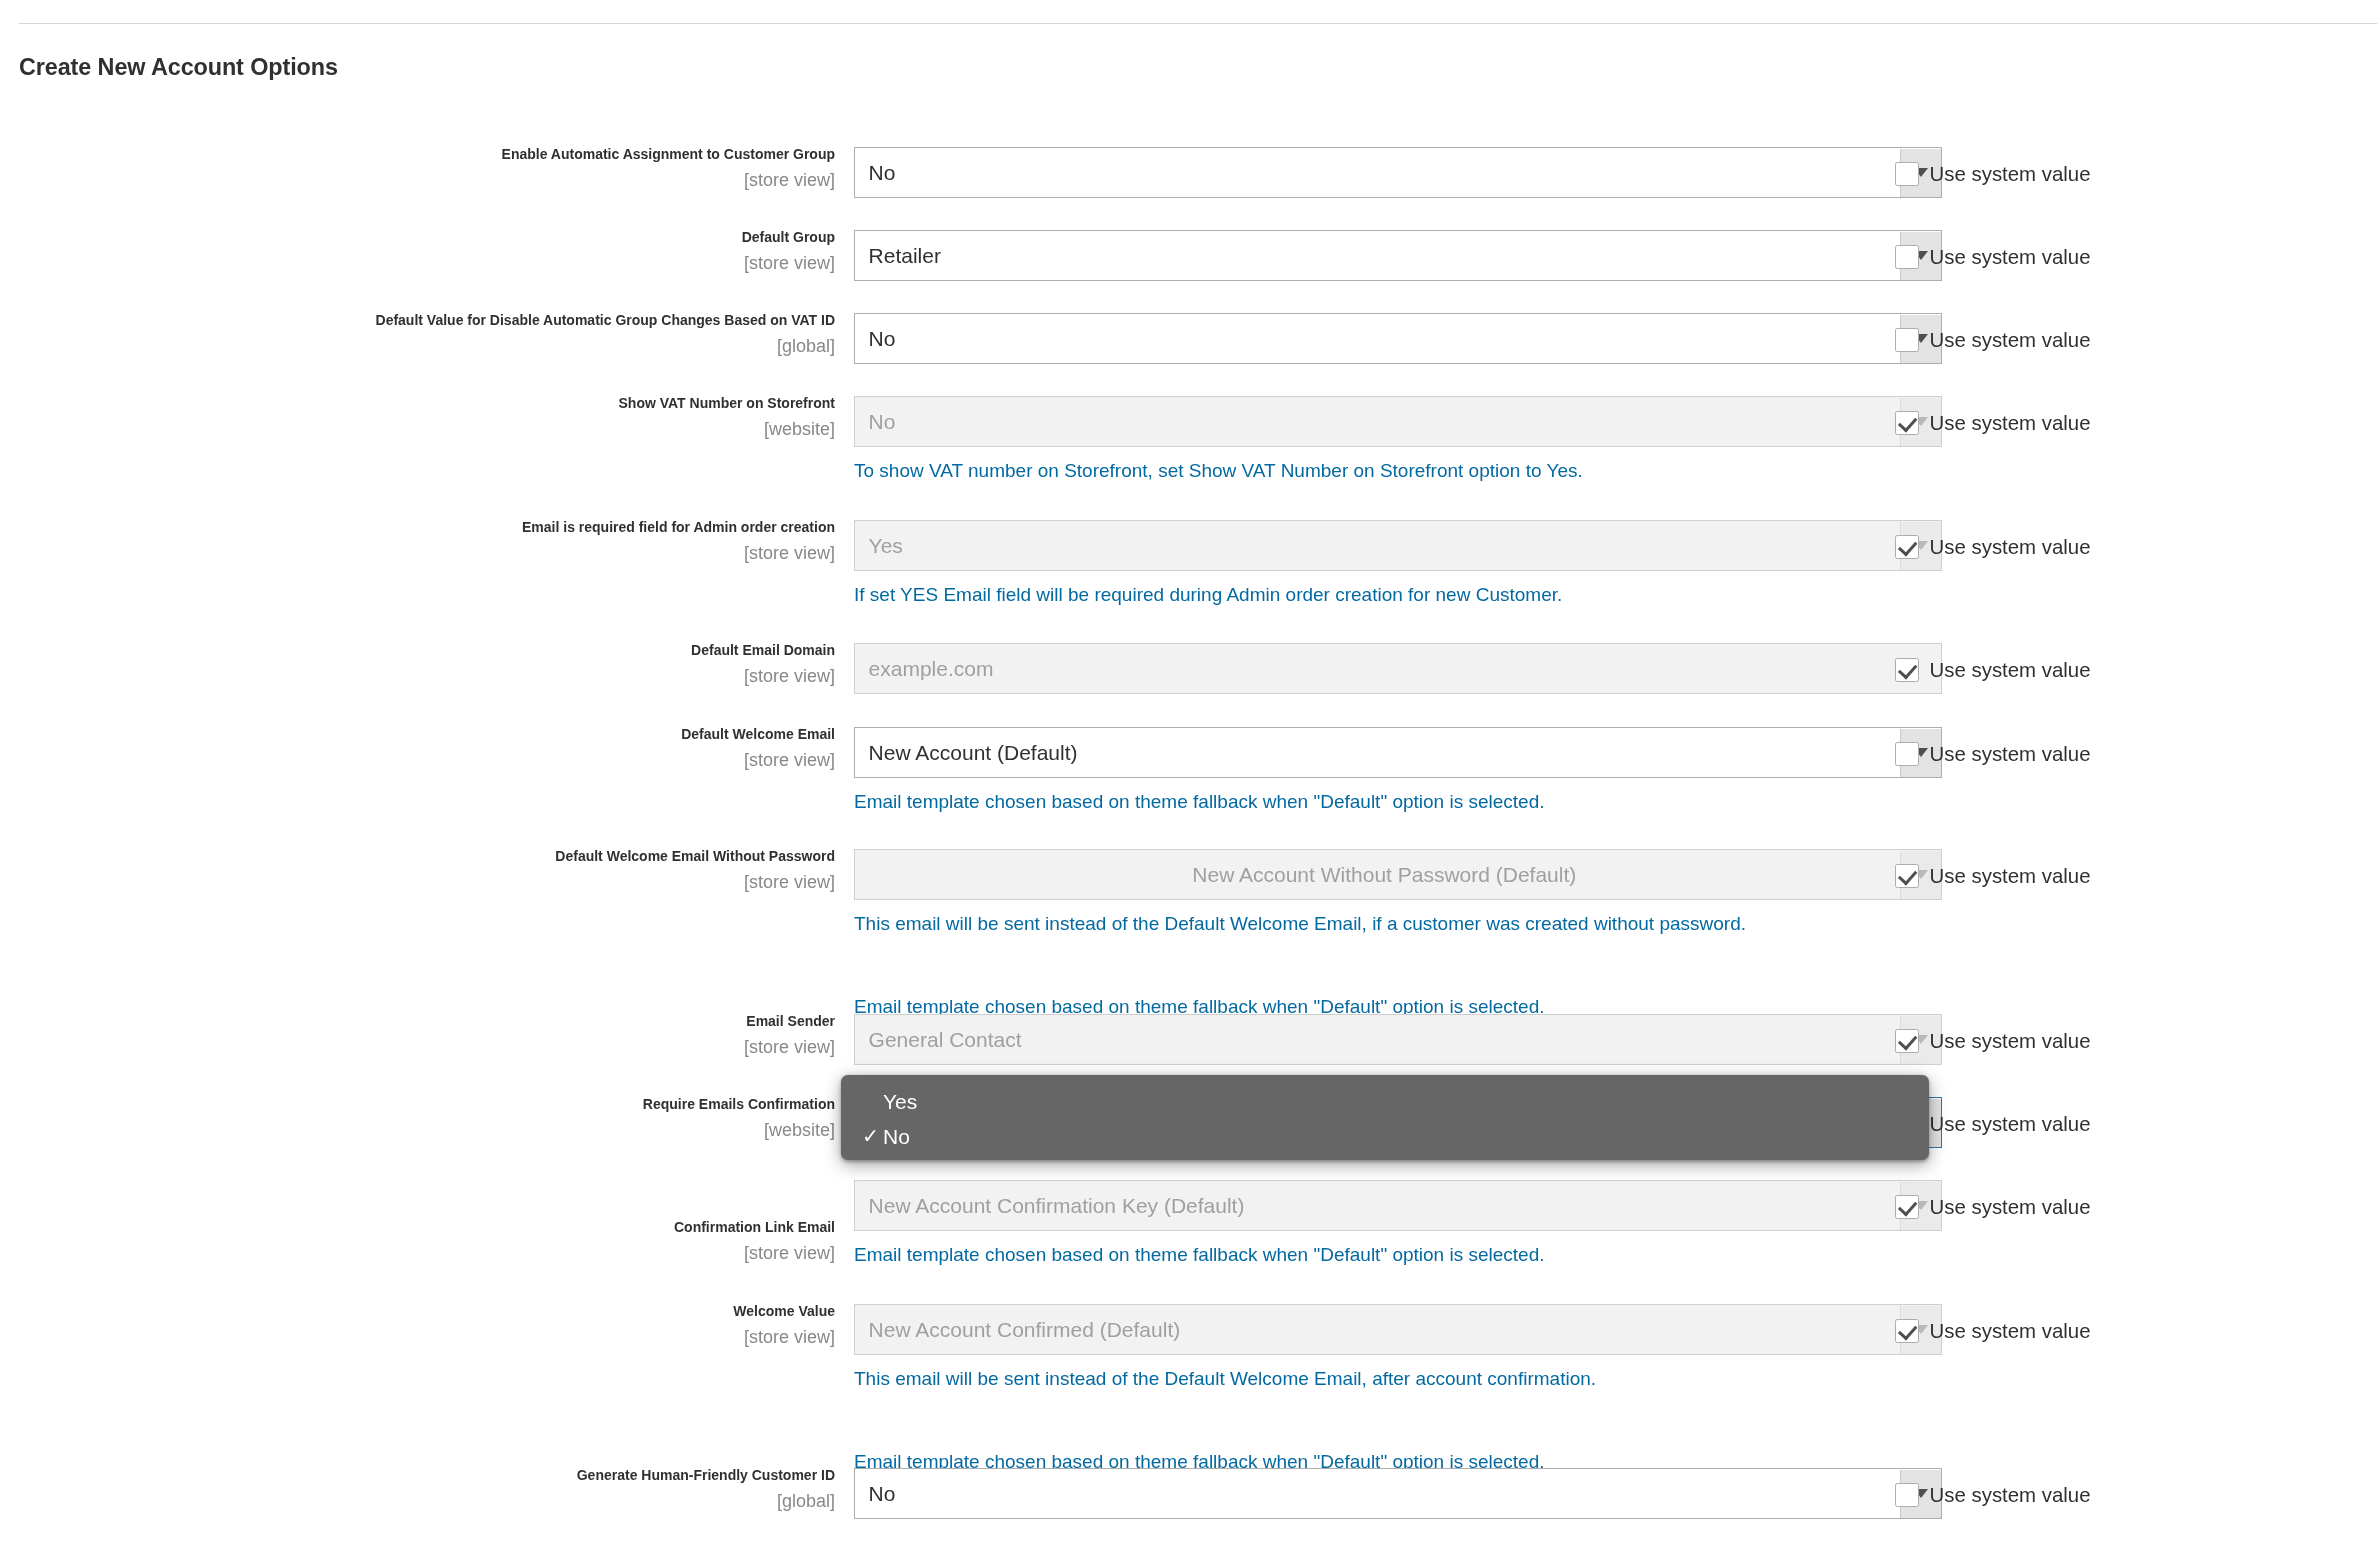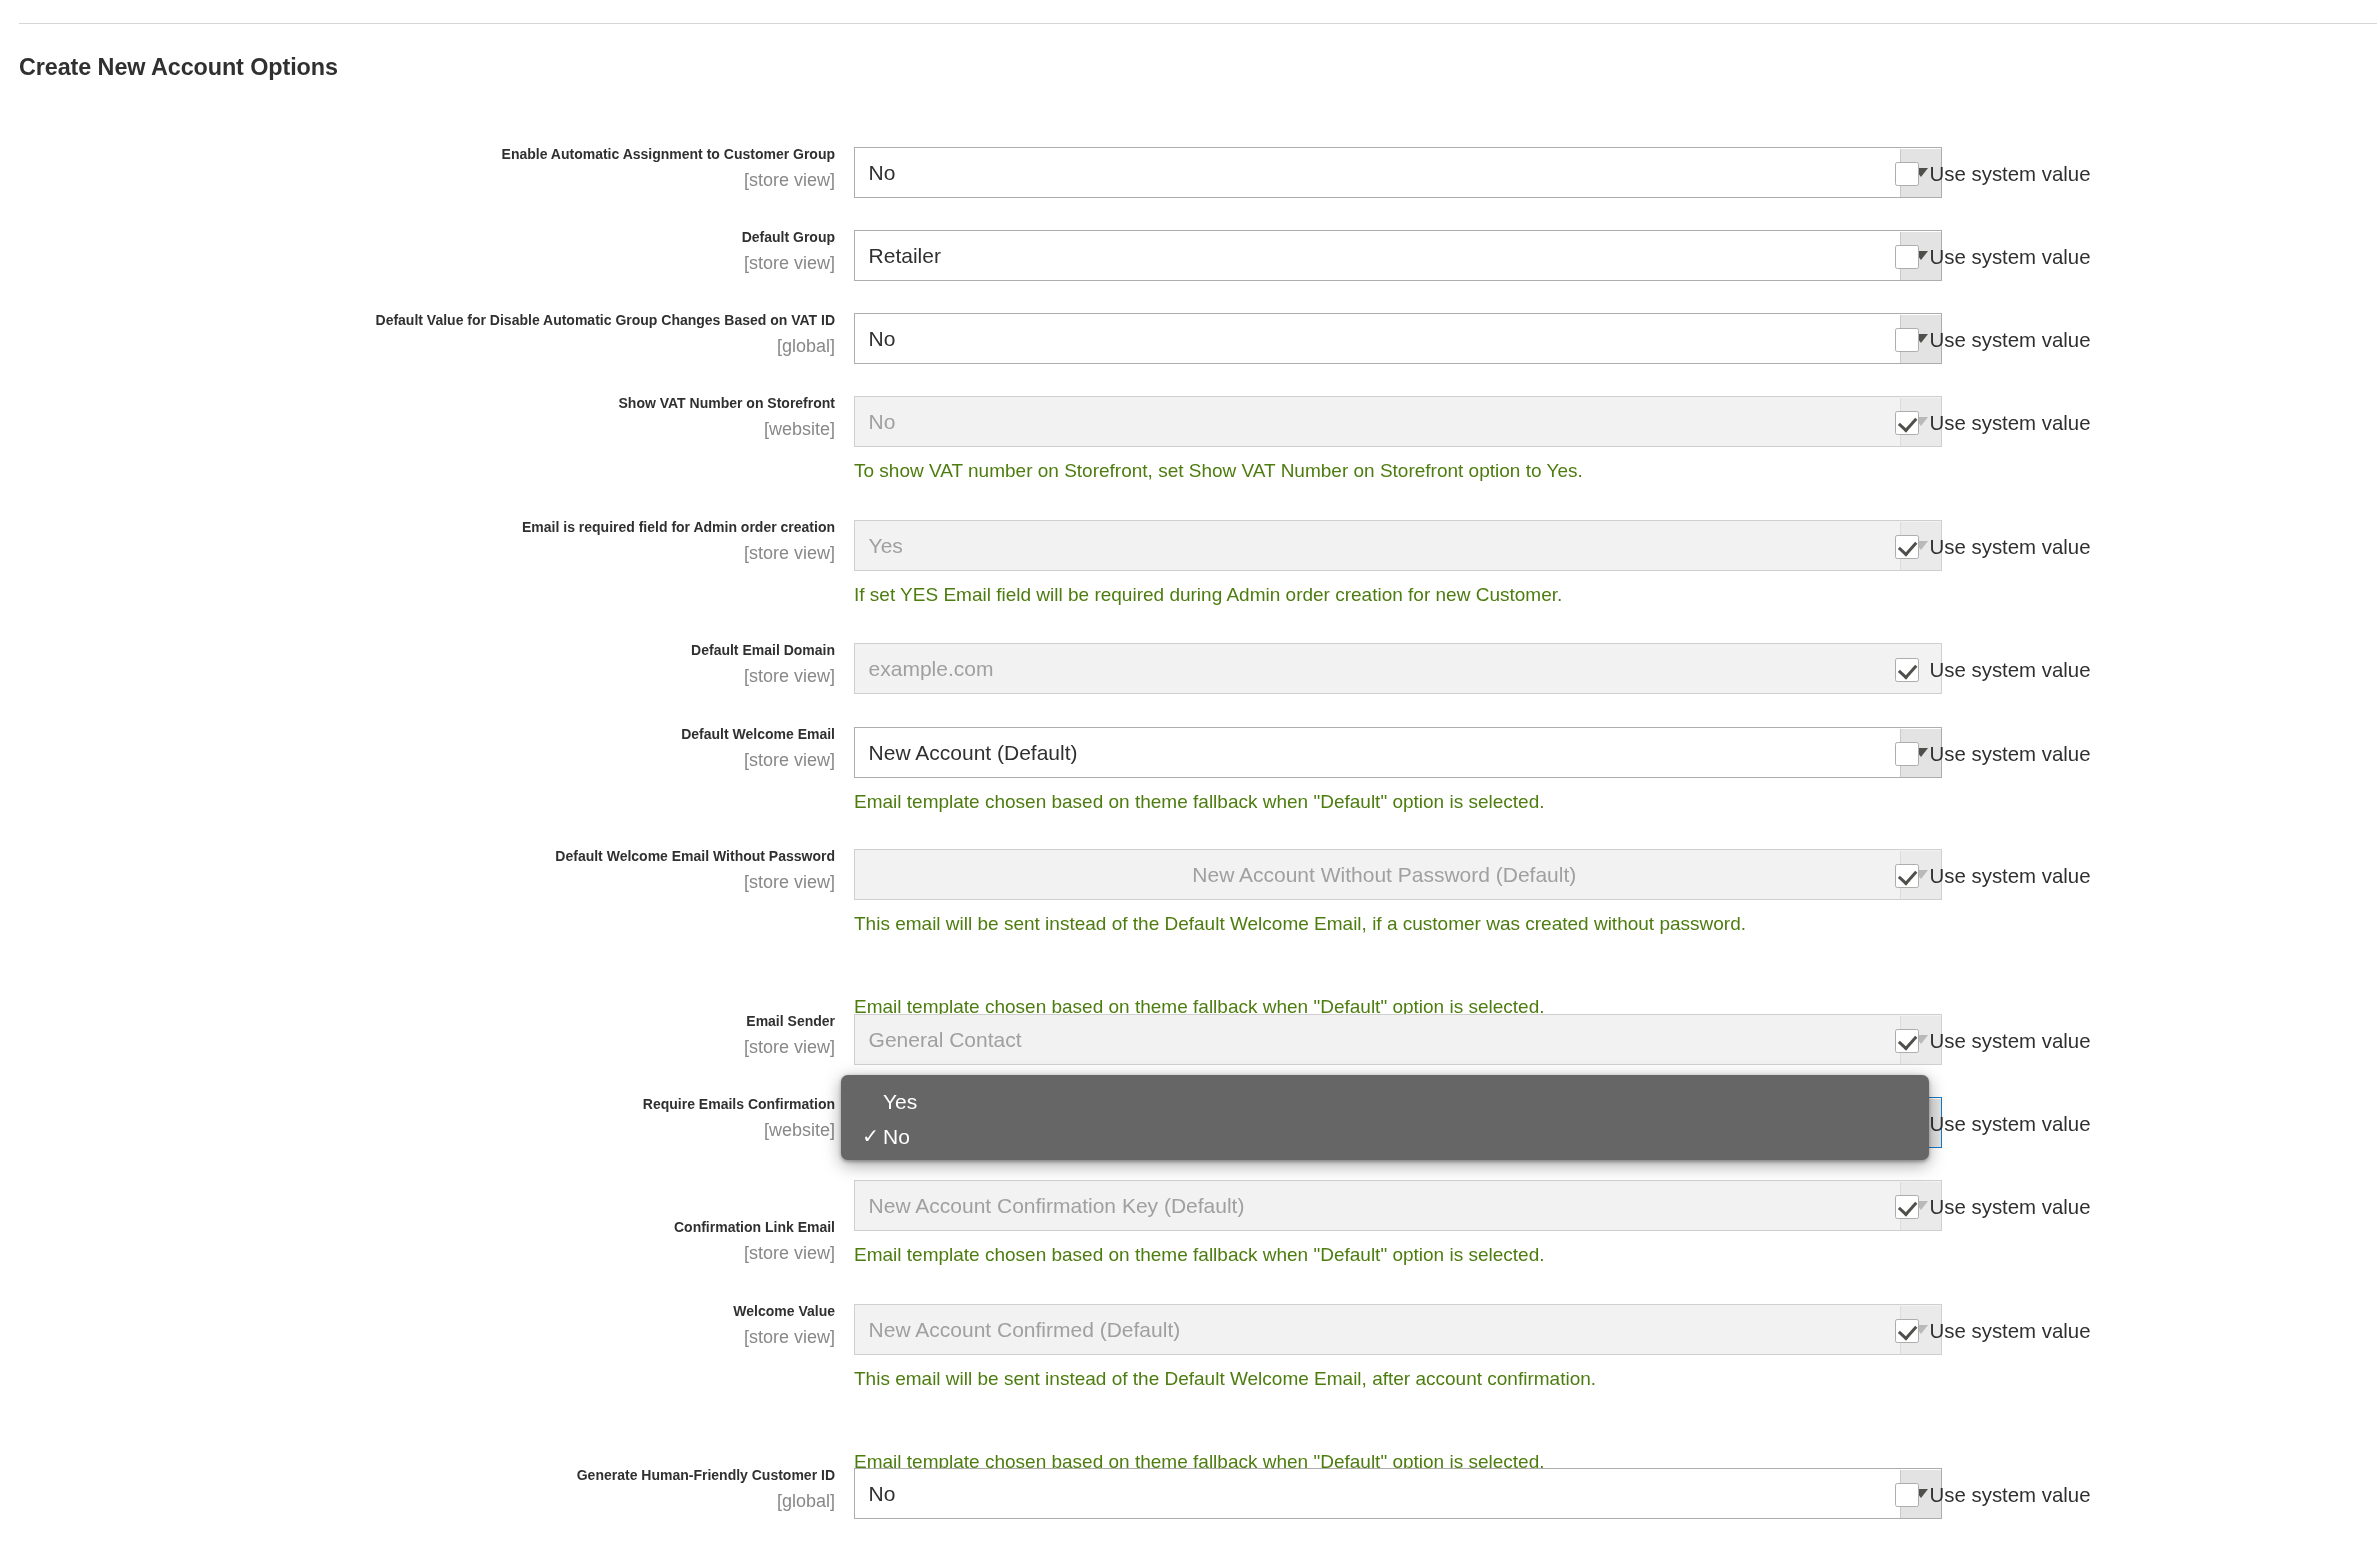--- a/index.html
+++ b/index.html
@@ -145,21 +145,21 @@
     padding-left: 13.6px;
     font-size: 21px;
     color: #a0a0a0;
   }
 
   
   .hint {
     position: absolute;
     left: 854px;
     font-size: 19px;
-    color: #4d7c0f;
+    color: #0369a1;
     line-height: 22.7px;
     white-space: nowrap;
     text-align: center;
   }
 
   
   .usv {
     position: absolute;
     left: 1895px;
     display: flex;

